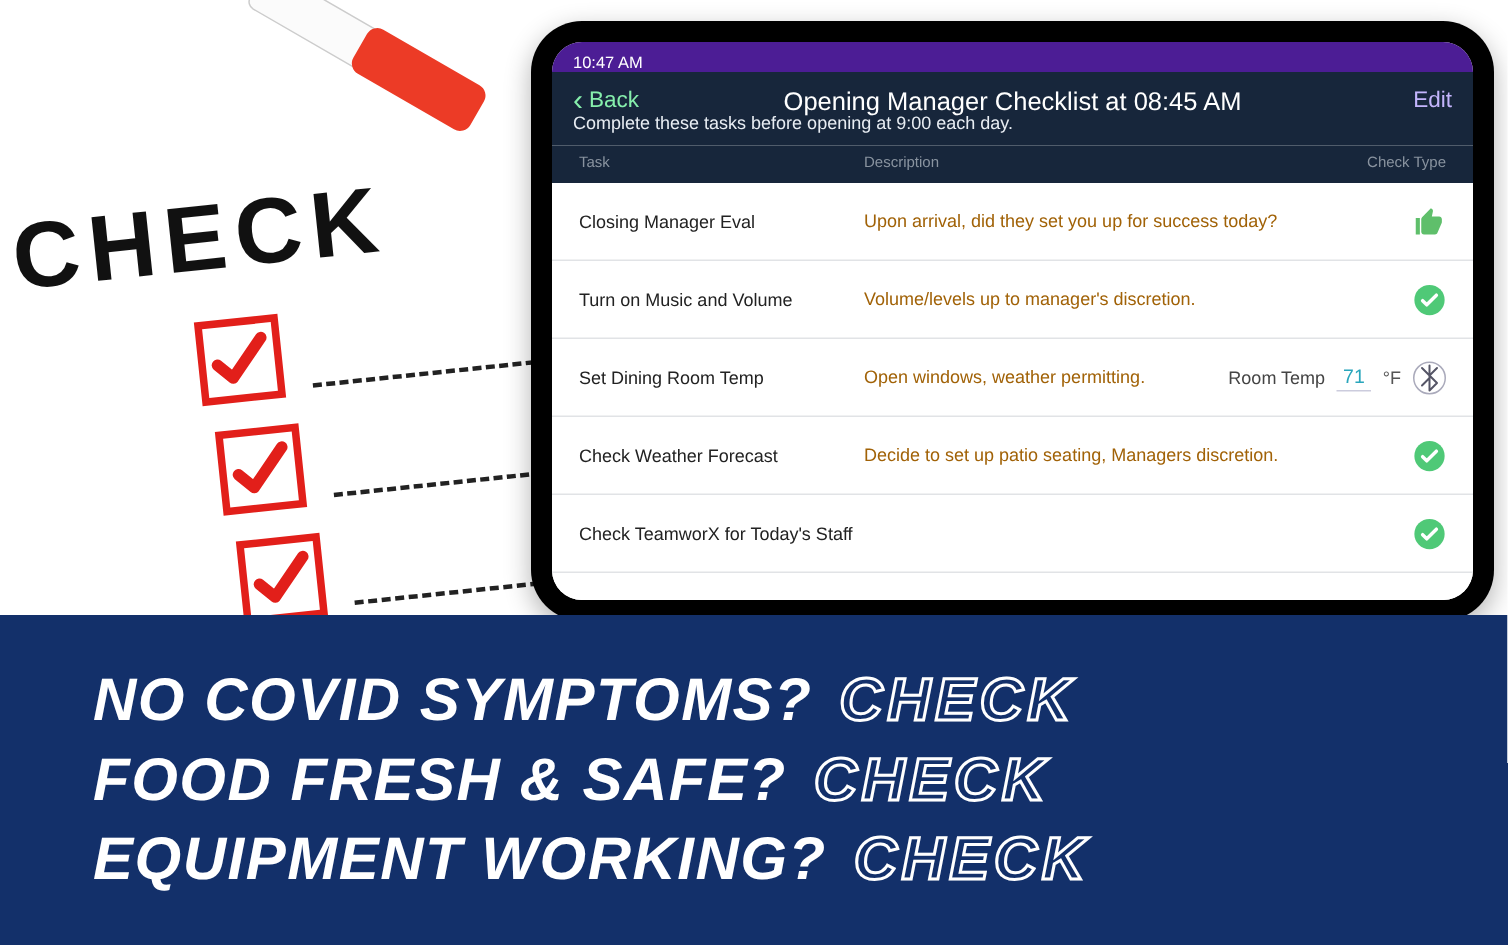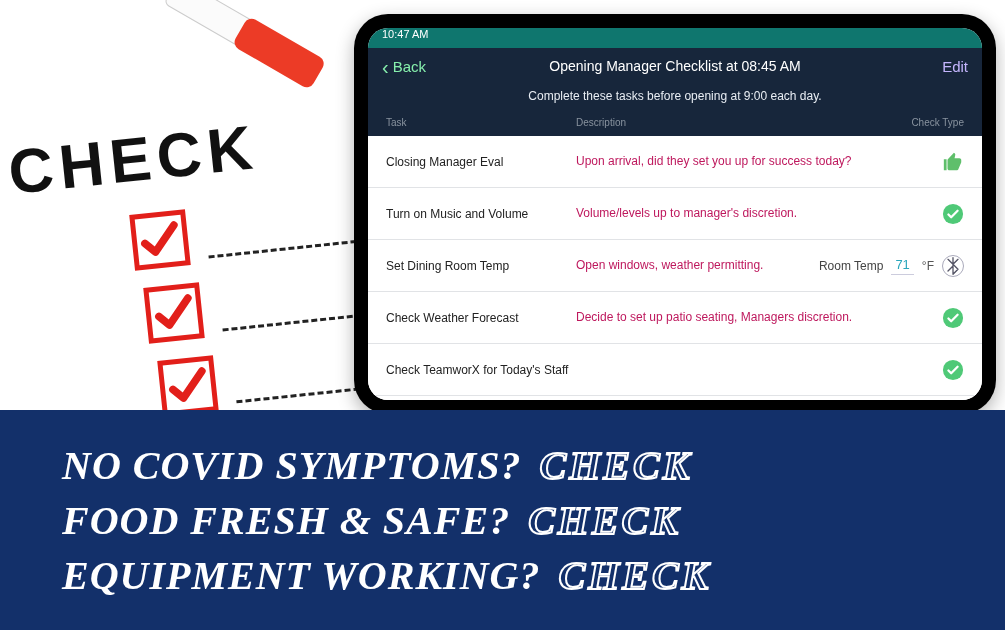--- a/index.html
+++ b/index.html
@@ -20,48 +20,48 @@
   .checkbox.c3 { left: 160px; top: 358px; }
   .checkbox svg { width: 100%; height: 100%; }
   .dashline { position: absolute; height: 0; border-top: 3px dashed #222; width: 220px; transform: rotate(-6deg); }
   .dashline.d1 { left: 208px; top: 244px; }
   .dashline.d2 { left: 222px; top: 317px; }
   .dashline.d3 { left: 236px; top: 392px; width: 160px; }
 
   
   .tablet { position: absolute; left: 354px; top: 14px; width: 642px; height: 400px; background: #000; border-radius: 34px; padding: 14px; box-shadow: 0 6px 18px rgba(0,0,0,.3); }
   .screen { width: 100%; height: 100%; background: #fff; border-radius: 20px; overflow: hidden; display: flex; flex-direction: column; }
-  .statusbar { height: 20px; background: #0f766e; color: #fff; font-size: 11px; display: flex; align-items: flex-start; padding: 0 14px; }
+  .statusbar { height: 20px; background: #4c1d95; color: #fff; font-size: 11px; display: flex; align-items: flex-end; padding: 0 14px; }
   .navbar { background: #17263b; color: #fff; padding: 10px 14px 8px; position: relative; }
   .nav-top { display: flex; align-items: center; justify-content: space-between; }
   .back { color: #86efac; font-size: 15px; display: flex; align-items: center; gap: 4px; cursor: pointer; }
   .back .chev { font-size: 20px; line-height: 0; }
-  .title { position: absolute; left: 0; right: 0; top: 10px; text-align: center; font-size: 14px; color: #fff; pointer-events: none; }
+  .title { position: absolute; left: 0; right: 0; top: 10px; text-align: center; font-size: 17px; color: #fff; pointer-events: none; }
   .edit { color: #c4b5fd; font-size: 15px; cursor: pointer; }
-  .subtitle { text-align: center; font-size: 12px; color: #e8edf3; margin-top: 14px; }
+  .subtitle { font-size: 12px; color: #e8edf3; }
   .colheads { background: #17263b; color: #89939f; font-size: 10px; display: flex; padding: 6px 18px 8px; }
   .col-task { width: 190px; }
   .col-desc { flex: 1; }
   .col-type { width: 70px; text-align: right; }
 
   .rows { flex: 1; background: #fff; overflow: hidden; }
   .row { display: flex; align-items: center; padding: 6px 18px; border-bottom: 1px solid #e1e3e6; font-size: 12px; color: #2e2e2e; min-height: 52px; }
   .row .task { width: 190px; font-weight: 500; color: #222; }
-  .row .desc { flex: 1; color: #be185d; padding-right: 10px; line-height: 1.35; }
+  .row .desc { flex: 1; color: #a16207; padding-right: 10px; line-height: 1.35; }
   .row .extra { display: flex; align-items: center; gap: 8px; }
   .row .label { color: #444; font-size: 12px; }
   .row .temp { color: #2aa6bc; font-size: 13px; border-bottom: 1px solid #ccd; padding: 0 4px 2px; }
   .row .unit { color: #555; font-size: 12px; }
   .row .bt { width: 20px; height: 20px; border: 1px solid #aab; border-radius: 50%; display: flex; align-items: center; justify-content: center; color: #556; font-size: 12px; }
   .row .check { width: 22px; height: 22px; margin-left: 8px; display: flex; align-items: center; justify-content: center; }
   .thumb svg, .rcheck svg { width: 22px; height: 22px; }
 
   
   .banner { position: absolute; left: 0; top: 410px; width: 1005px; height: 220px; background: #13306a; padding: 30px 62px; display: flex; flex-direction: column; justify-content: center; gap: 8px; }
-  .bline { font-family: Liberation Serif, serif; font-weight: 900; font-size: 40px; letter-spacing: 1px; display: flex; align-items: baseline; gap: 18px; }
+  .bline { font-family: Liberation Sans, sans-serif; font-weight: 900; font-size: 40px; letter-spacing: 1px; display: flex; align-items: baseline; gap: 18px; }
   .bline .q { color: #fff; font-style: italic; }
   .bline .ans { color: transparent; -webkit-text-stroke: 2px #fff; font-style: italic; letter-spacing: 3px; }
 </style>
 </head>
 <body>
 
 <div class="stage">
 
   <div class="paper">
     <div class="marker">

